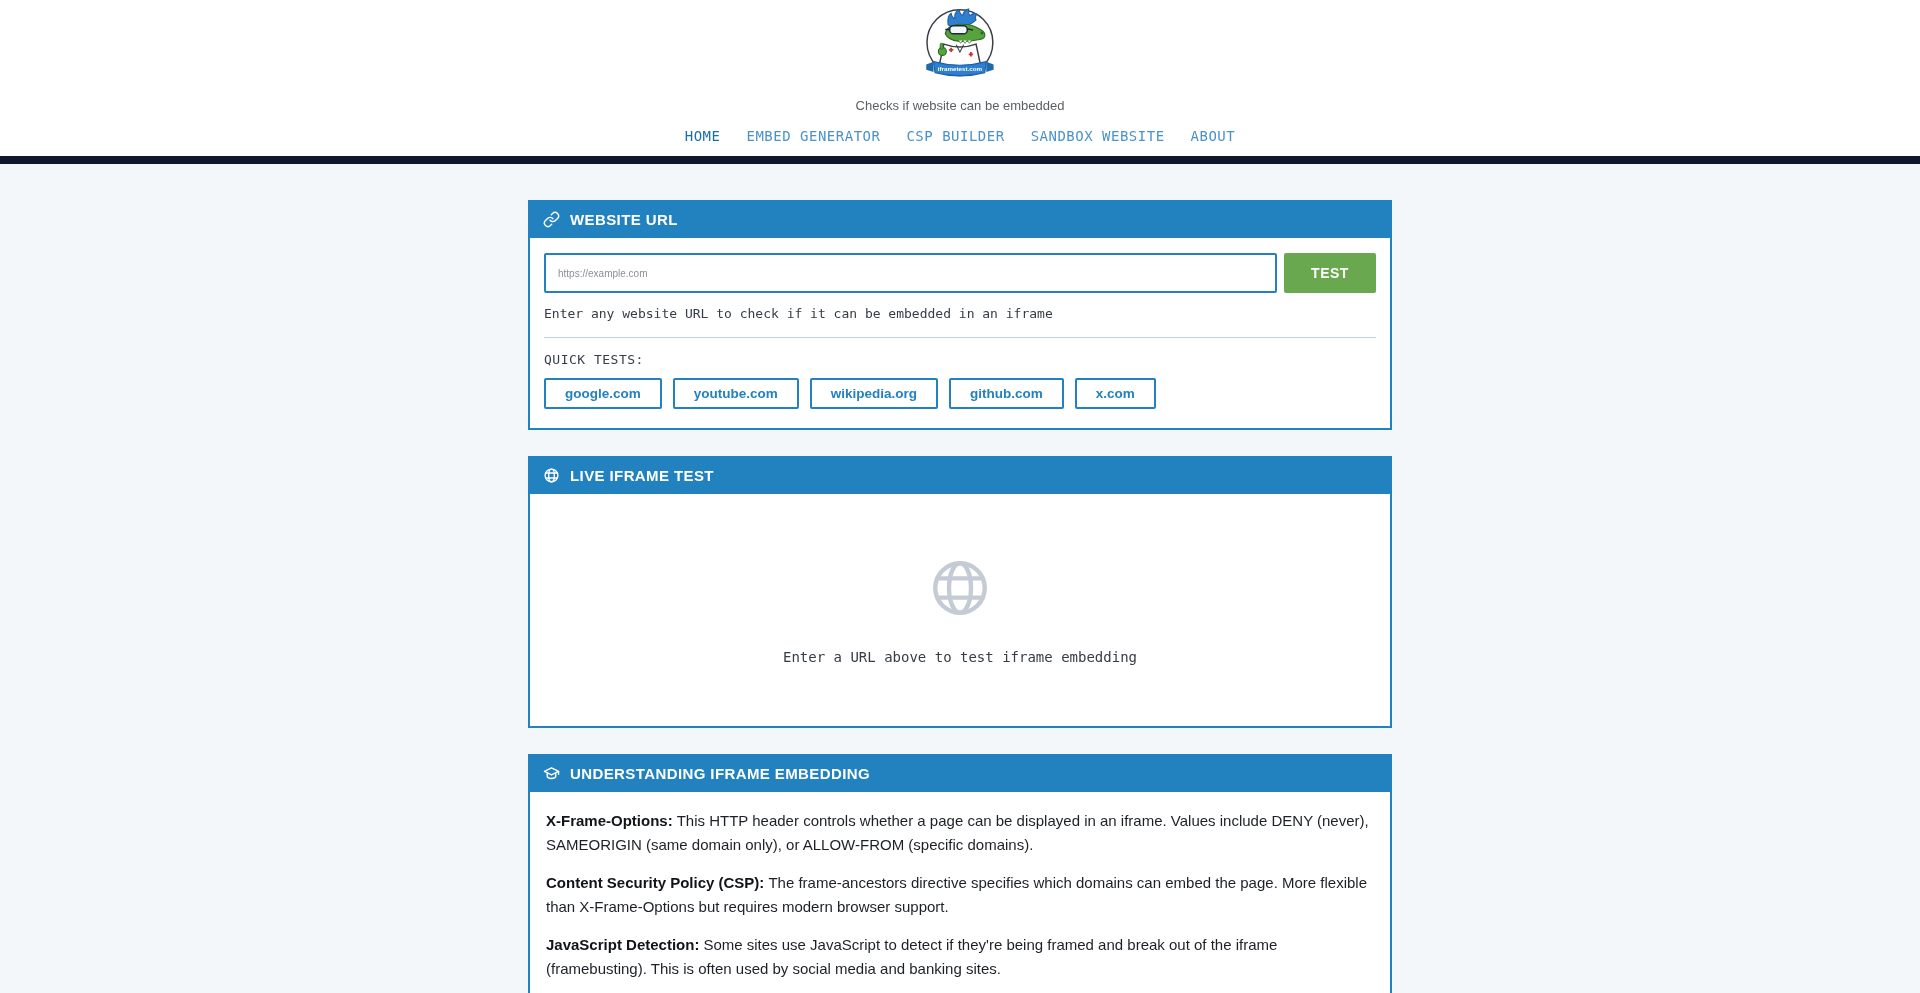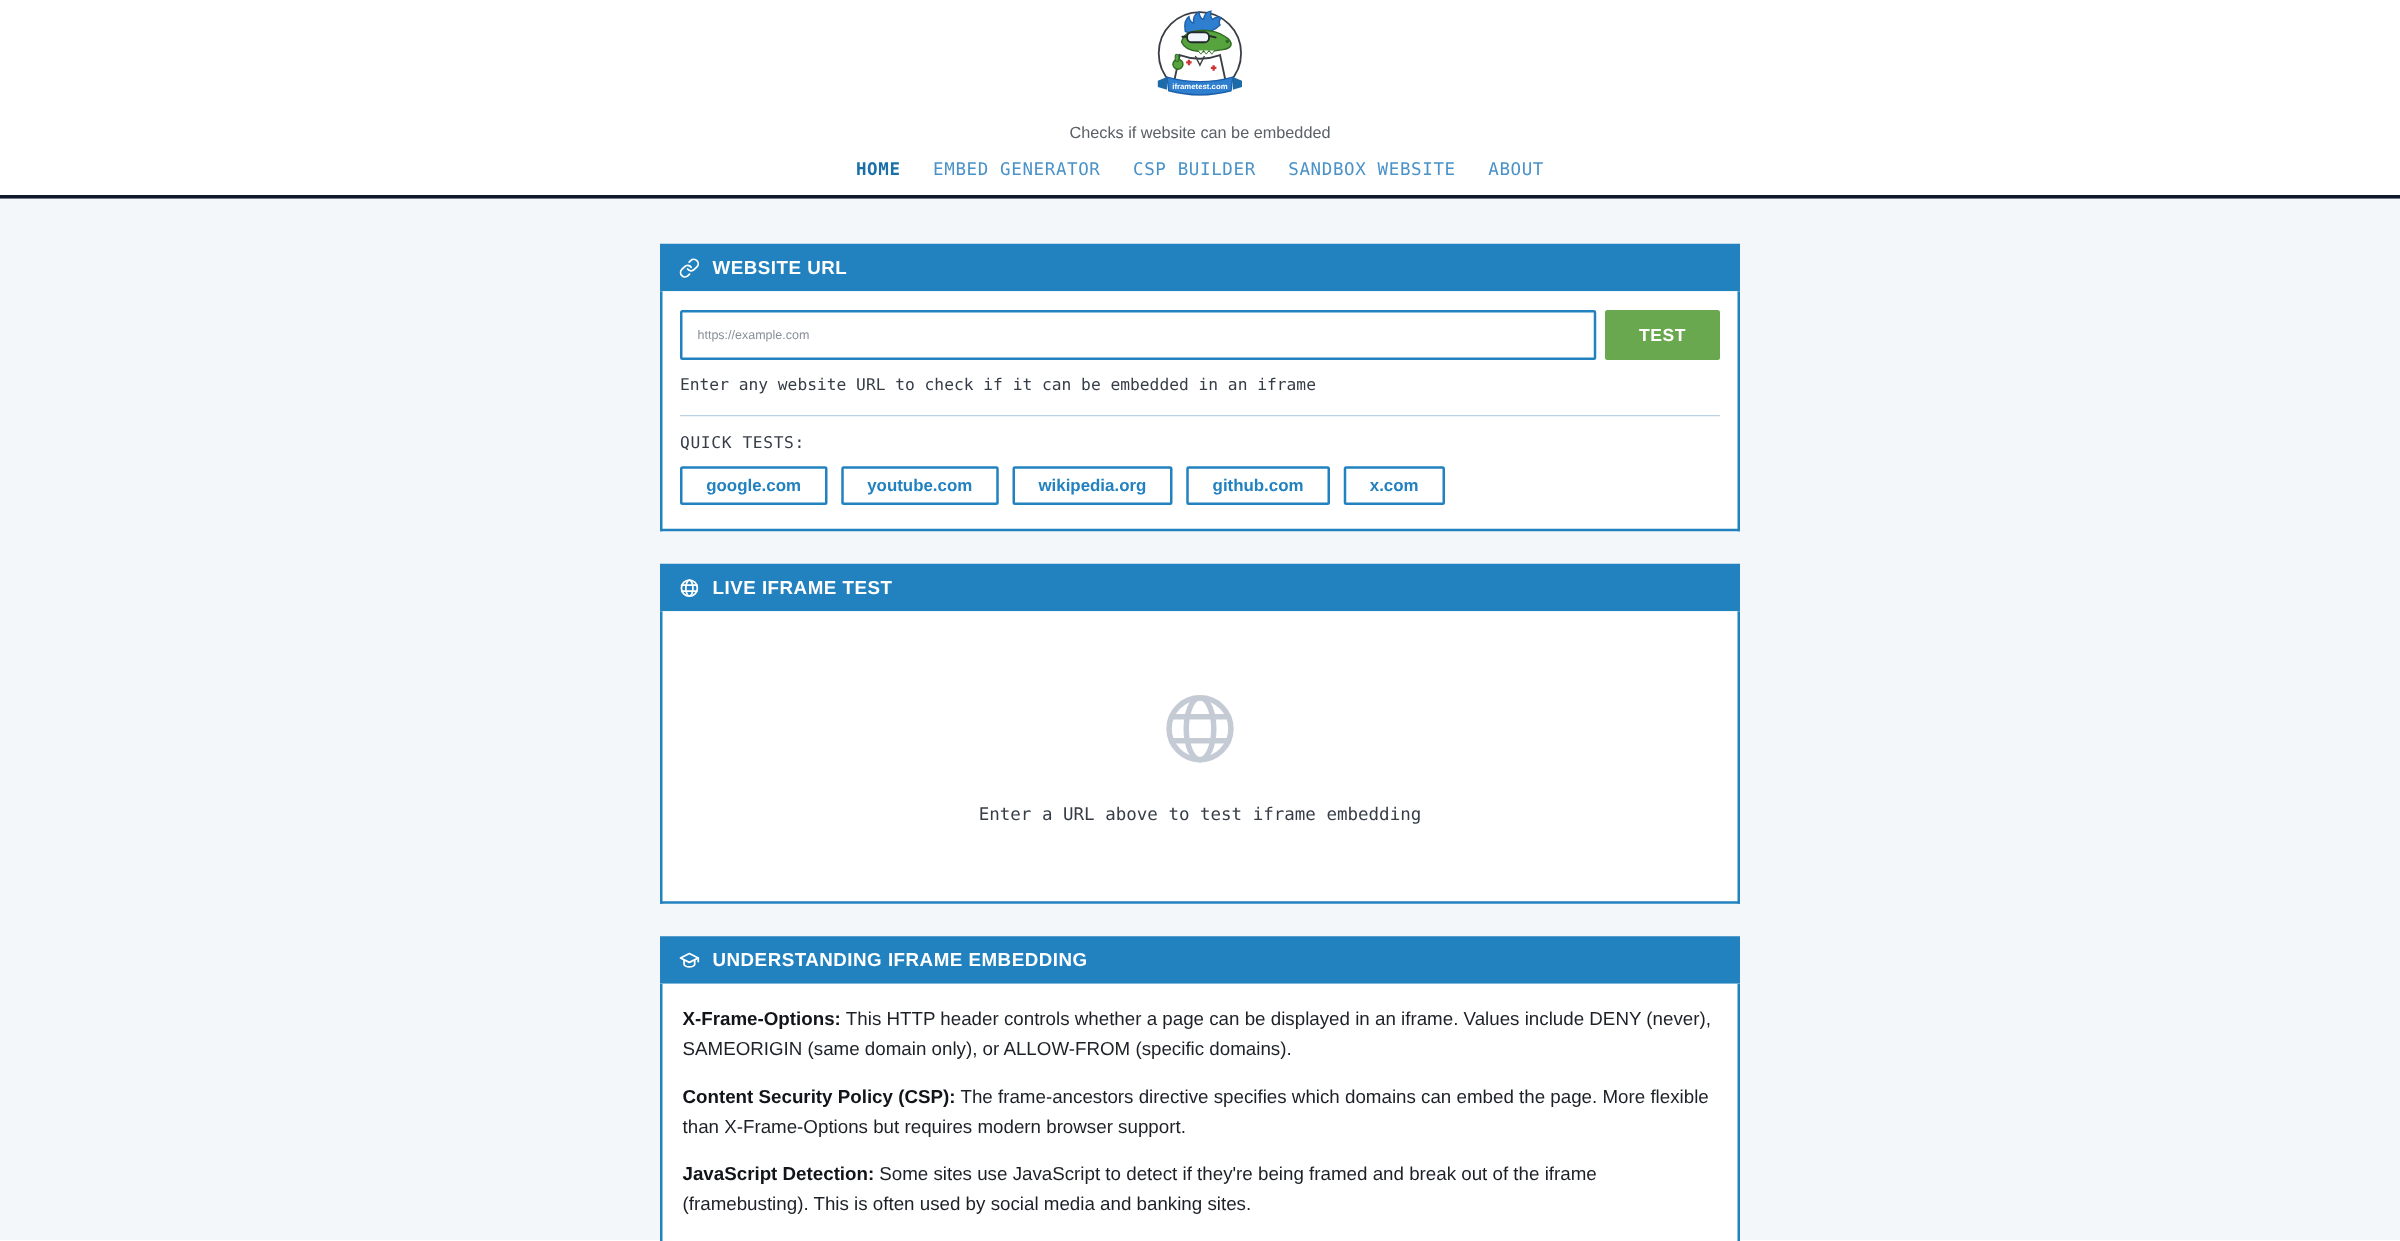--- a/index.html
+++ b/index.html
@@ -1,27 +1,27 @@
 <!DOCTYPE html>
 <html><head>
 <meta charset="utf-8">
 <style>
   * { margin:0; padding:0; box-sizing:border-box; }
   html,body { width:1920px; height:993px; overflow:hidden; background:#ffffff;
               font-family:"Liberation Sans", sans-serif; }
 
   
-  .site-header { background:#ffffff; border-bottom:3px solid #0f172a; text-align:center; padding-top:6px; }
+  .site-header { background:#ffffff; border-bottom:8px solid #0f172a; text-align:center; padding-top:6px; }
   .logo-wrap { display:flex; justify-content:center; }
   .logo-wrap svg { height:82px; width:auto; display:block; }
   .tagline { margin-top:10px; font-size:13px; color:#5b6066; }
   .main-nav { margin-top:15px; padding-bottom:12px; display:flex; justify-content:center; gap:26px;
               font-family:"DejaVu Sans Mono", monospace; font-size:14px; }
   .nav-link { color:#4a92c8; text-decoration:none; letter-spacing:.5px; cursor:pointer; }
-  .nav-link.active { color:#1b6fa8; font-weight:bold; }
+  .nav-link.active { color:#1b6fa8; font-weight:normal; }
 
   
   .page-bg { background:#f4f7fa; height:833px; }
   .container { width:864px; margin:0 auto; padding-top:36px; }
 
   .card { margin-bottom:26px; }
   .card-header { background:#2281bf; color:#ffffff; height:38px; display:flex; align-items:center;
                  padding:12px 15px; gap:10px; }
   .card-header svg { width:17px; height:17px; stroke:#ffffff; }
   .card-title { font-size:15px; font-weight:bold; letter-spacing:.4px; }

